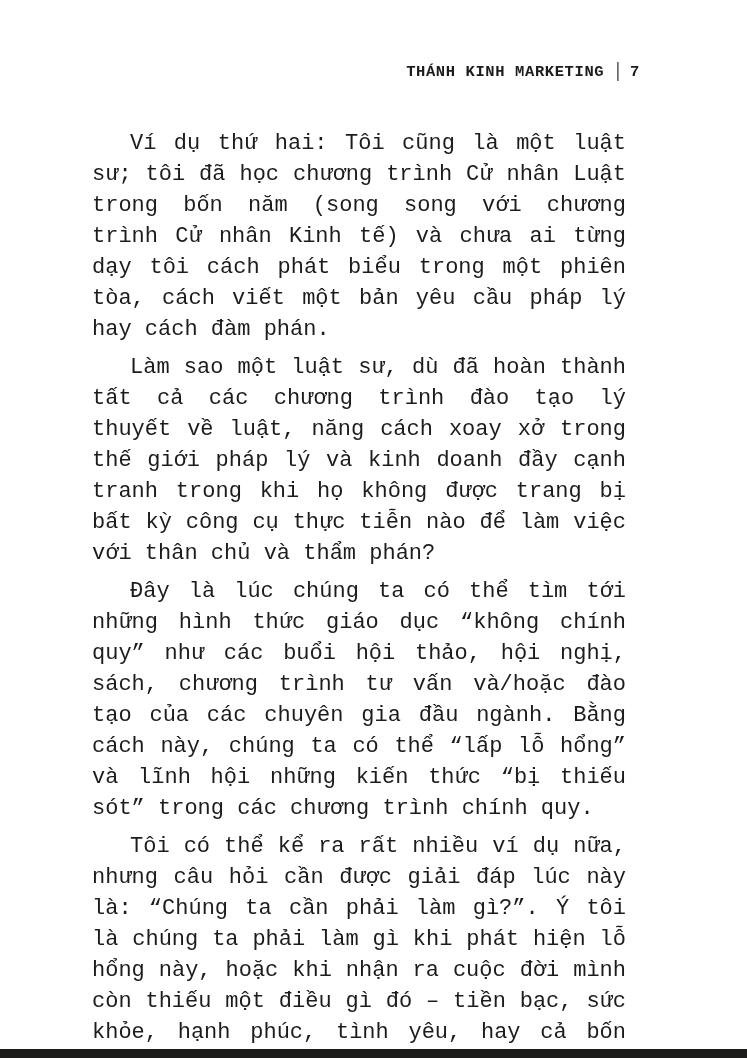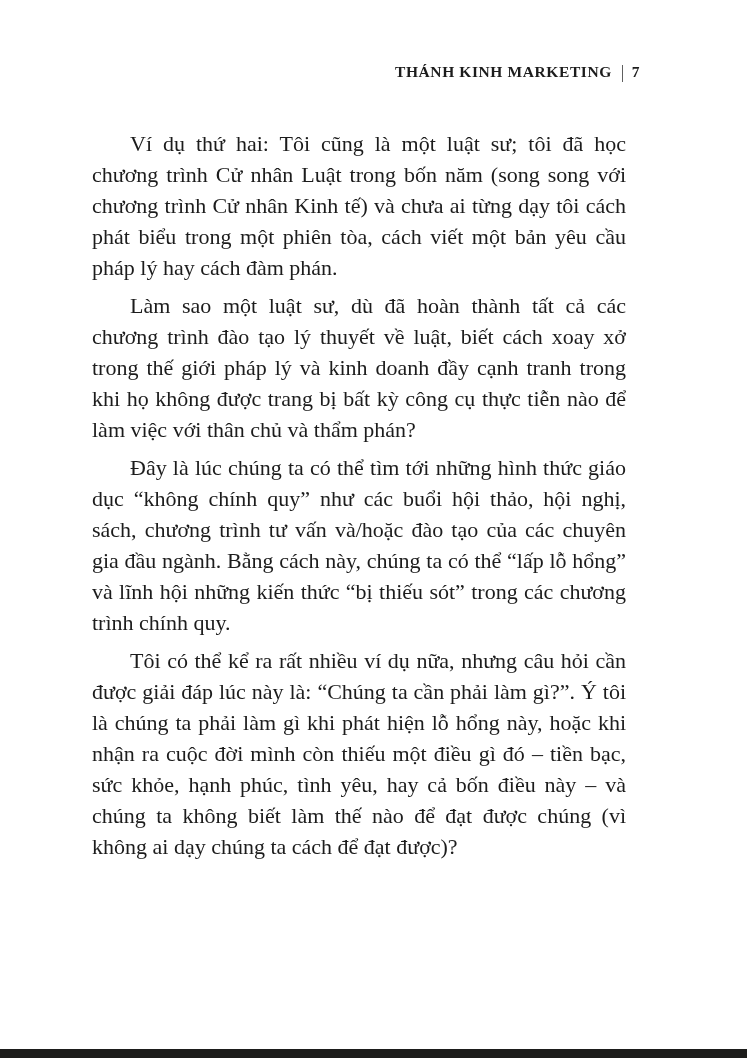--- a/index.html
+++ b/index.html
@@ -5,21 +5,21 @@
   html, body {
     margin: 0;
     padding: 0;
     background: #ffffff;
   }
   .page {
     position: relative;
     width: 747px;
     height: 1058px;
     background: #ffffff;
-    font-family: Liberation Serif, serif;
+    font-family: Liberation Mono, monospace;
     color: #1c1c1c;
     overflow: hidden;
     box-sizing: border-box;
   }
   .header {
     position: absolute;
     top: 63px;
     left: 107px;
     right: 107px;
     text-align: right;
@@ -70,20 +70,20 @@
 <body>
 
 <div class="page">
 
   <div class="header">
     <span class="running-title">THÁNH KINH MARKETING</span><span class="sep">|</span><span class="page-num">7</span>
   </div>
 
   <div class="body-text">
     <p>Ví dụ thứ hai: Tôi cũng là một luật sư; tôi đã học chương trình Cử nhân Luật trong bốn năm (song song với chương trình Cử nhân Kinh tế) và chưa ai từng dạy tôi cách phát biểu trong một phiên tòa, cách viết một bản yêu cầu pháp lý hay cách đàm phán.</p>
-    <p>Làm sao một luật sư, dù đã hoàn thành tất cả các chương trình đào tạo lý thuyết về luật, biết cách xoay xở trong thế giới pháp lý và kinh doanh đầy cạnh tranh trong khi họ không được trang bị bất kỳ công cụ thực tiễn nào để làm việc với thân chủ và thẩm phán?</p>
+    <p>Làm sao một luật sư, dù đã hoàn thành tất cả các chương trình đào tạo lý thuyết về luật, năng cách xoay xở trong thế giới pháp lý và kinh doanh đầy cạnh tranh trong khi họ không được trang bị bất kỳ công cụ thực tiễn nào để làm việc với thân chủ và thẩm phán?</p>
     <p>Đây là lúc chúng ta có thể tìm tới những hình thức giáo dục “không chính quy” như các buổi hội thảo, hội nghị, sách, chương trình tư vấn và/hoặc đào tạo của các chuyên gia đầu ngành. Bằng cách này, chúng ta có thể “lấp lỗ hổng” và lĩnh hội những kiến thức “bị thiếu sót” trong các chương trình chính quy.</p>
     <p>Tôi có thể kể ra rất nhiều ví dụ nữa, nhưng câu hỏi cần được giải đáp lúc này là: “Chúng ta cần phải làm gì?”. Ý tôi là chúng ta phải làm gì khi phát hiện lỗ hổng này, hoặc khi nhận ra cuộc đời mình còn thiếu một điều gì đó – tiền bạc, sức khỏe, hạnh phúc, tình yêu, hay cả bốn điều này – và chúng ta không biết làm thế nào để đạt được chúng (vì không ai dạy chúng ta cách để đạt được)?</p>
   </div>
 
   <div class="bottom-bar"></div>
 
 </div>
 
 </body></html>

